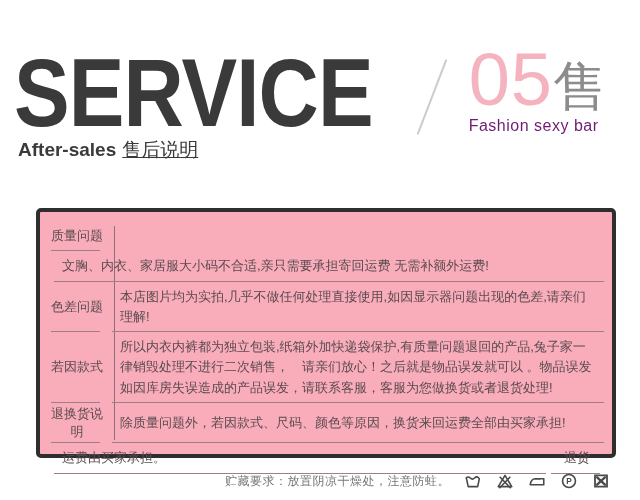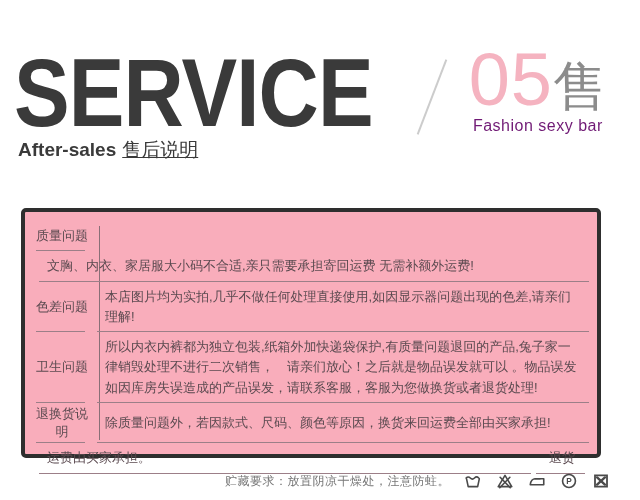--- a/index.html
+++ b/index.html
@@ -19,29 +19,29 @@
     white-space:nowrap;
   }
   .service-sub .en{font-weight:bold;}
   .service-sub .zh{font-weight:normal;margin-left:6px;text-decoration:underline;}
 
   .slash{
     position:absolute;left:431px;top:57px;width:2px;height:80px;
     background:#cccccc;transform:rotate(21deg);transform-origin:center;
   }
 
-  .badge{position:absolute;right:33px;top:46px;text-align:center;}
+  .badge{position:absolute;right:33px;top:46px;text-align:left;}
   .badge-top{display:flex;align-items:flex-end;justify-content:flex-end;}
   .badge-num{font-size:74px;line-height:0.92;color:#f5b3c0;font-weight:400;letter-spacing:1px;}
   .badge-char{font-size:54px;line-height:1;color:#8c8c8c;margin-bottom:1px;}
   .badge-tagline{font-size:16px;color:#701a75;margin-top:3px;letter-spacing:0.5px;}
 
   
   .srv-table{
-    position:absolute;left:21px;top:208px;width:580px;height:250px;
+    position:absolute;left:36px;top:208px;width:580px;height:250px;
     box-sizing:border-box;background:#f9adbb;border:4px solid #2e2e2e;
     border-radius:5px;padding:8px 6px 6px 8px;
   }
   .vline{position:absolute;left:74px;top:14px;bottom:14px;width:1px;background:#8a6f77;}
   .row{display:flex;min-height:31px;}
   .cell{position:relative;box-sizing:border-box;color:#5b4a50;font-size:13px;}
   .cell-label{
     width:58px;flex:none;display:flex;align-items:center;justify-content:center;
     text-align:center;padding:2px 0;
   }
@@ -84,21 +84,21 @@
       <div class="cell cell-label">质量问题</div>
     </div>
     <div class="row">
       <div class="cell cell-content">文胸、内衣、家居服大小码不合适,亲只需要承担寄回运费 无需补额外运费!</div>
     </div>
     <div class="row">
       <div class="cell cell-label">色差问题</div>
       <div class="cell cell-content">本店图片均为实拍,几乎不做任何处理直接使用,如因显示器问题出现的色差,请亲们理解!</div>
     </div>
     <div class="row">
-      <div class="cell cell-label">卫生问题</div>
+      <div class="cell cell-label">若因款式</div>
       <div class="cell cell-content">所以内衣内裤都为独立包装,纸箱外加快递袋保护,有质量问题退回的产品,兔子家一律销毁处理不进行二次销售，　请亲们放心！之后就是物品误发就可以 。物品误发如因库房失误造成的产品误发，请联系客服，客服为您做换货或者退货处理!</div>
     </div>
     <div class="row">
       <div class="cell cell-label">退换货说明</div>
       <div class="cell cell-content">除质量问题外，若因款式、尺码、颜色等原因，换货来回运费全部由买家承担!</div>
     </div>
     <div class="row">
       <div class="cell cell-content">运费由买家承担。</div>
       <div class="cell cell-label">退货</div>
     </div>

